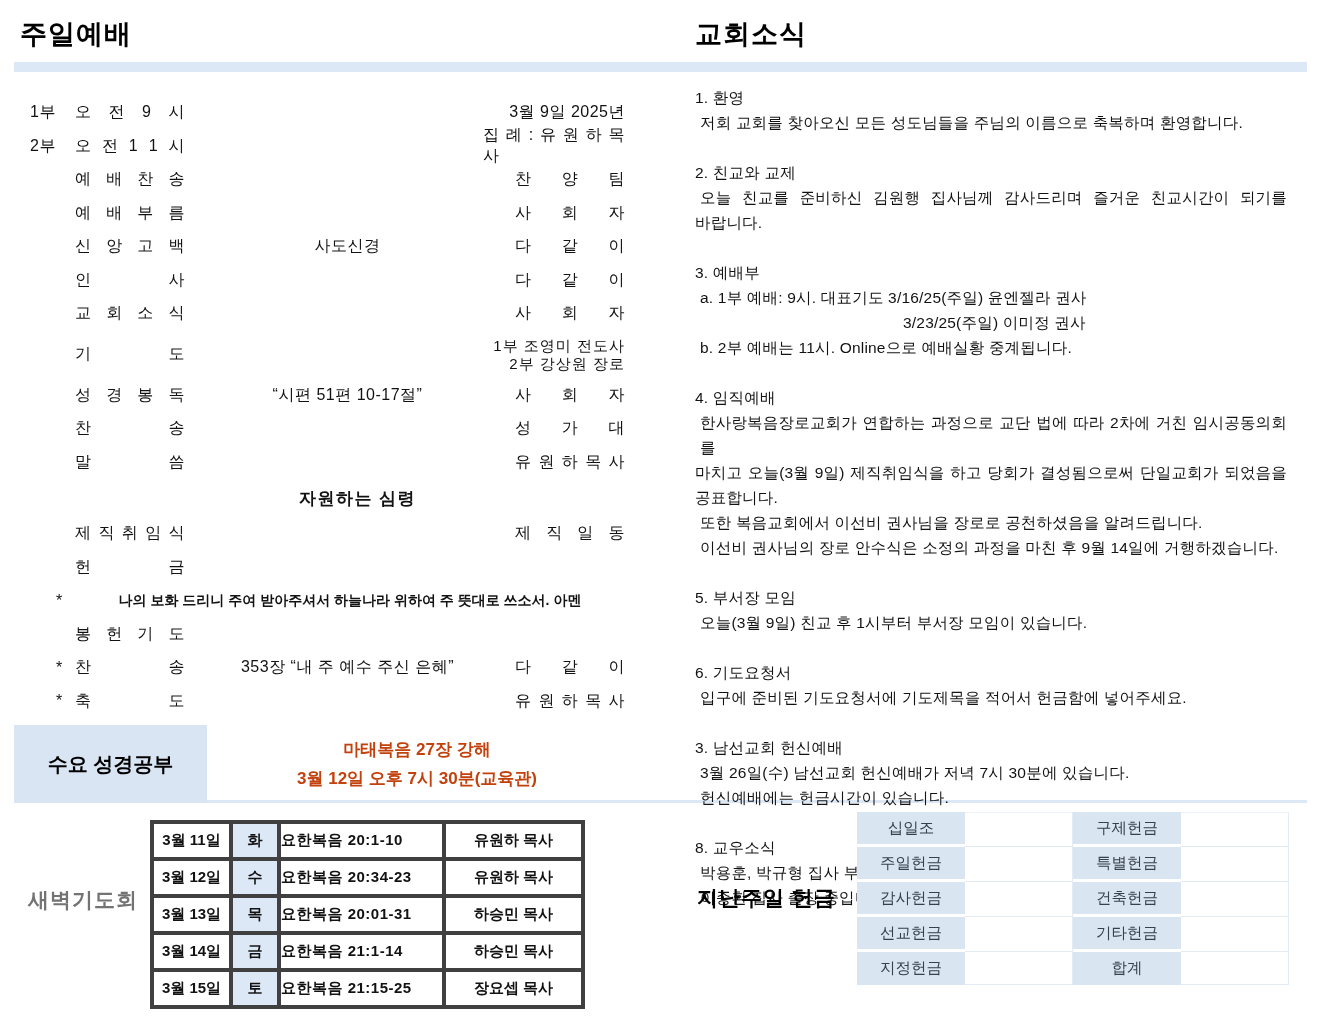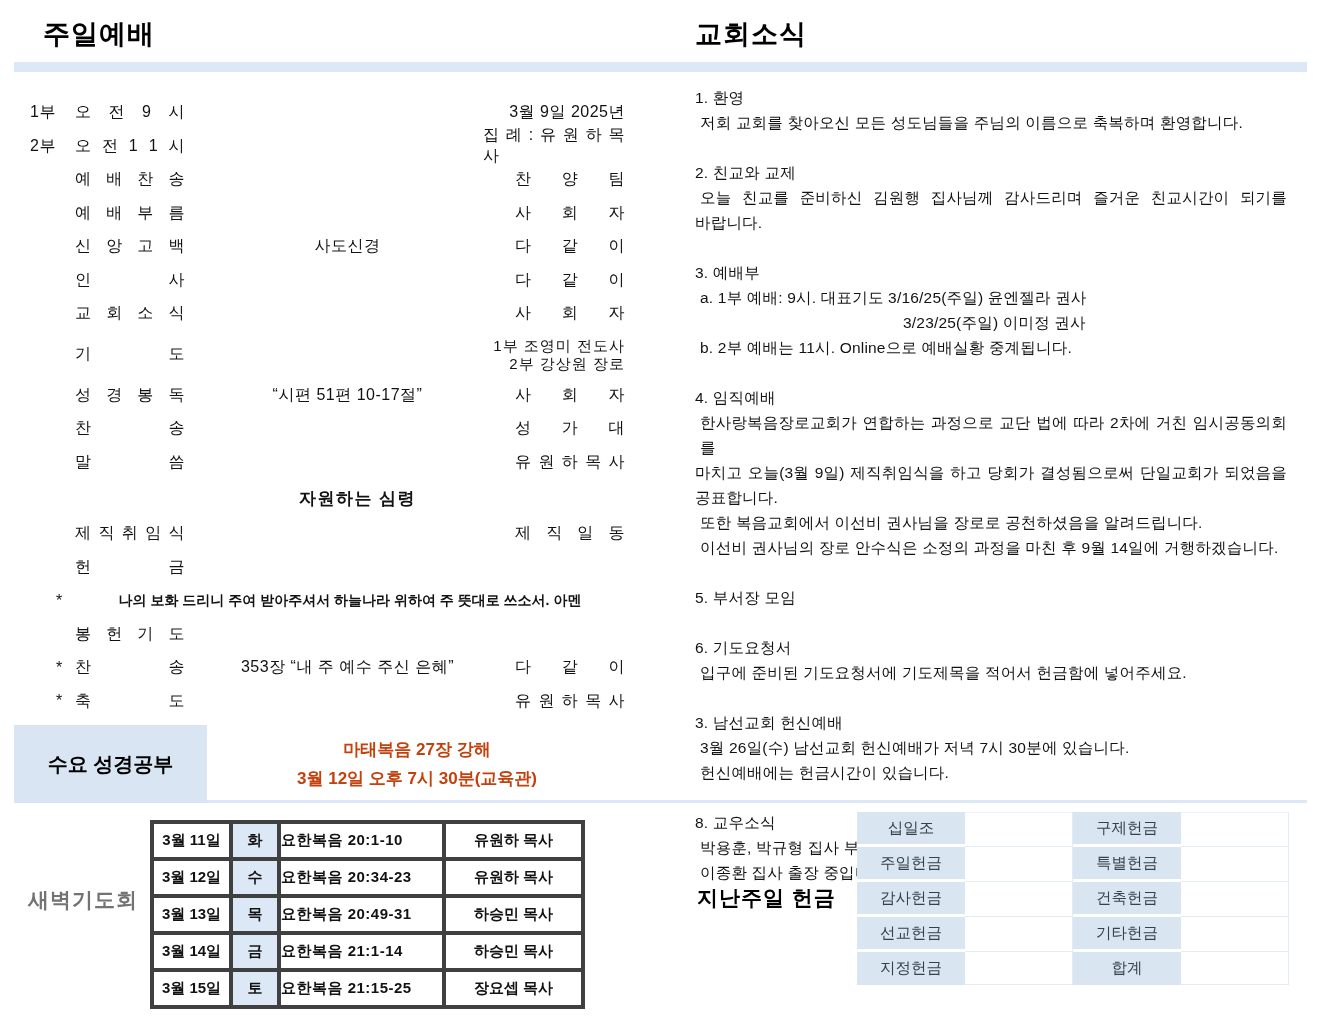--- a/index.html
+++ b/index.html
@@ -1,19 +1,19 @@
 <!DOCTYPE html>
 <html><head>
 <meta charset="utf-8">
 <style>
   html,body{margin:0;padding:0;background:#fff;}
   .page{position:relative;width:1320px;height:1020px;background:#ffffff;overflow:hidden;
         font-family:"Liberation Sans","DejaVu Sans",sans-serif;color:#121212;}
   .h1{position:absolute;top:16px;font-size:27px;font-weight:bold;letter-spacing:1px;color:#000;}
-  #h1-left{left:43px;} #h1-right{left:695px;}
+  #h1-left{left:20px;} #h1-right{left:695px;}
   .accent-bar{position:absolute;left:14px;top:62px;width:1293px;height:10px;background:#dce8f6;}
 
   
   .worship{position:absolute;left:30px;top:96px;width:595px;font-size:16px;letter-spacing:.5px;}
   .wrow{display:flex;align-items:center;height:33.5px;}
   .wrow.prayer{height:48px;}
   .pfx{flex:none;width:45px;box-sizing:border-box;}
   .pfx.star{padding-left:26px;}
   .lbl{flex:none;width:110px;text-align:justify;text-align-last:justify;}
   .ctr{flex:1;text-align:center;padding-left:45px;letter-spacing:.5px;}
@@ -210,21 +210,21 @@
       </tr>
       <tr>
         <td class="d-date">3월 12일</td>
         <td class="d-day">수</td>
         <td class="d-passage">요한복음 20:34-23</td>
         <td class="d-preacher">유원하 목사</td>
       </tr>
       <tr>
         <td class="d-date">3월 13일</td>
         <td class="d-day">목</td>
-        <td class="d-passage">요한복음 20:49-31</td>
+        <td class="d-passage">요한복음 20:01-31</td>
         <td class="d-preacher">하승민 목사</td>
       </tr>
       <tr>
         <td class="d-date">3월 14일</td>
         <td class="d-day">금</td>
         <td class="d-passage">요한복음 21:1-14</td>
         <td class="d-preacher">하승민 목사</td>
       </tr>
       <tr>
         <td class="d-date">3월 15일</td>
@@ -254,20 +254,21 @@
     <div class="section">
       <div>4. 임직예배</div>
       <div class="line fill">한사랑복음장로교회가 연합하는 과정으로 교단 법에 따라 2차에 거친 임시공동의회를</div>
       <div class="line cont fill">마치고 오늘(3월 9일) 제직취임식을 하고 당회가 결성됨으로써 단일교회가 되었음을</div>
       <div class="line cont">공표합니다.</div>
       <div class="line">또한 복음교회에서 이선비 권사님을 장로로 공천하셨음을 알려드립니다.</div>
       <div class="line">이선비 권사님의 장로 안수식은 소정의 과정을 마친 후 9월 14일에 거행하겠습니다.</div>
     </div>
     <div class="section">
       <div>5. 부서장 모임</div>
+      <div class="line">오늘(3월 9일) 친교 후 1시부터 부서장 모임이 있습니다.</div>
     </div>
     <div class="section">
       <div>6. 기도요청서</div>
       <div class="line">입구에 준비된 기도요청서에 기도제목을 적어서 헌금함에 넣어주세요.</div>
     </div>
     <div class="section">
       <div>3. 남선교회 헌신예배</div>
       <div class="line">3월 26일(수) 남선교회 헌신예배가 저녁 7시 30분에 있습니다.</div>
       <div class="line">헌신예배에는 헌금시간이 있습니다.</div>
     </div>

